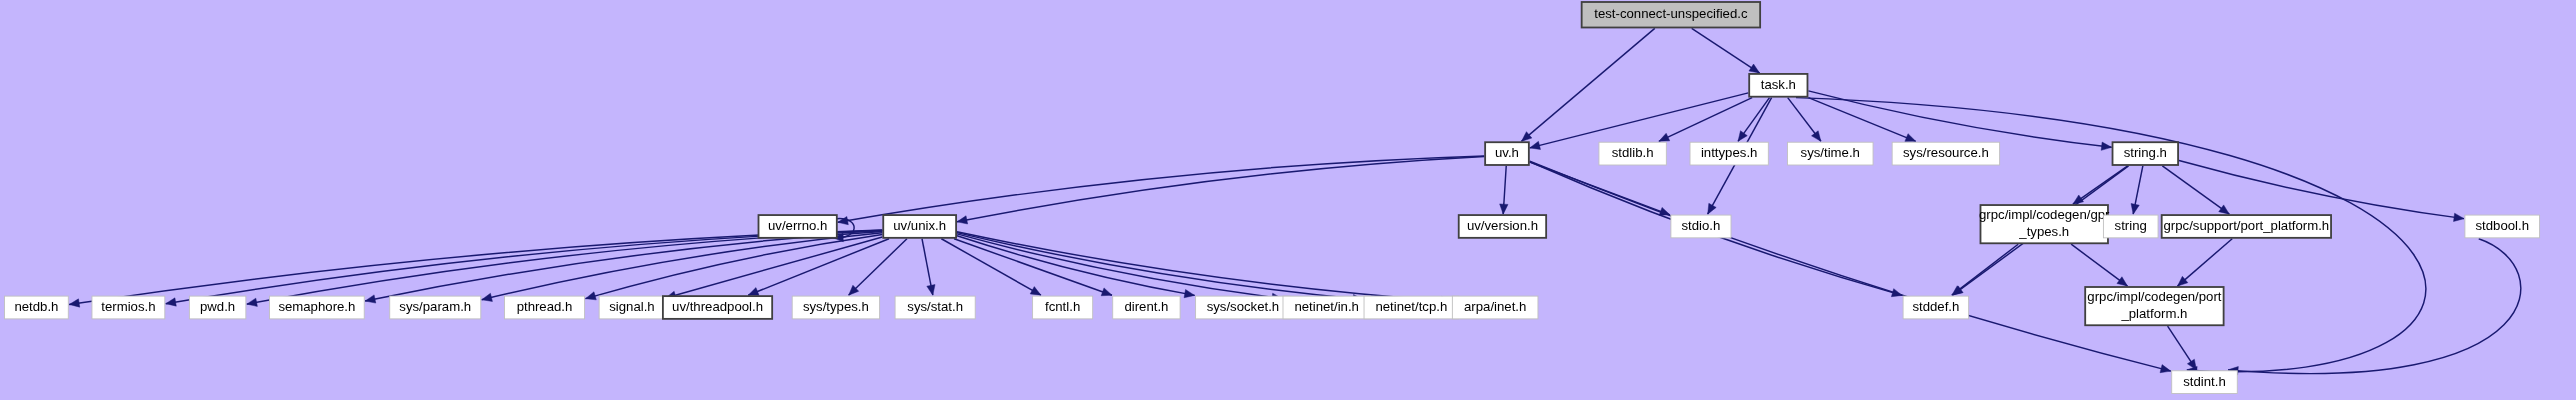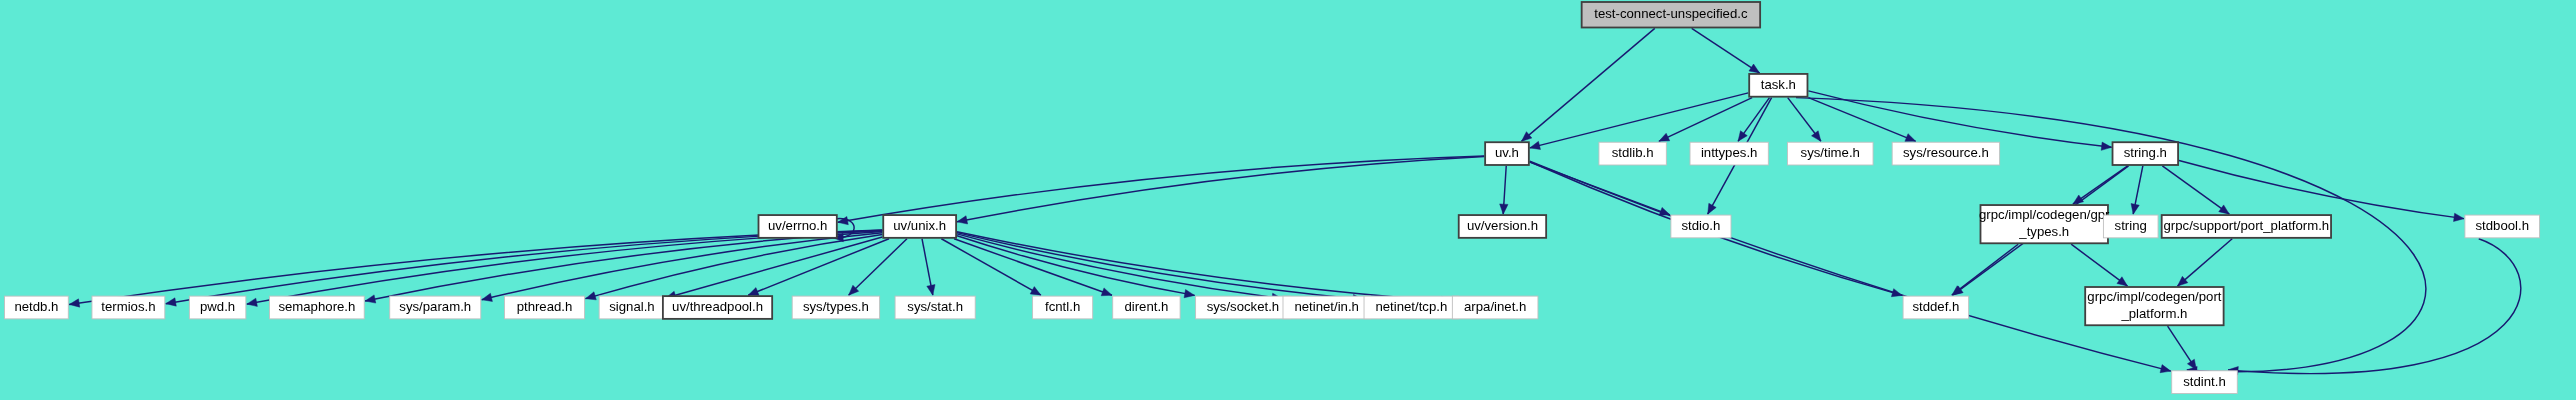--- a/index.html
+++ b/index.html
@@ -7,21 +7,21 @@
     padding: 0;
     background: #ffffff;
   }
   body {
     font-family: "Liberation Sans", sans-serif;
   }
   #graph-wrap {
     position: relative;
     width: 2576px;
     height: 401px;
-    background: #5eead4;
+    background: #c4b5fd;
     overflow: hidden;
   }
   svg#graph-svg {
     position: absolute;
     left: 0;
     top: 0;
     width: 2576px;
     height: 401px;
     display: block;
   }

